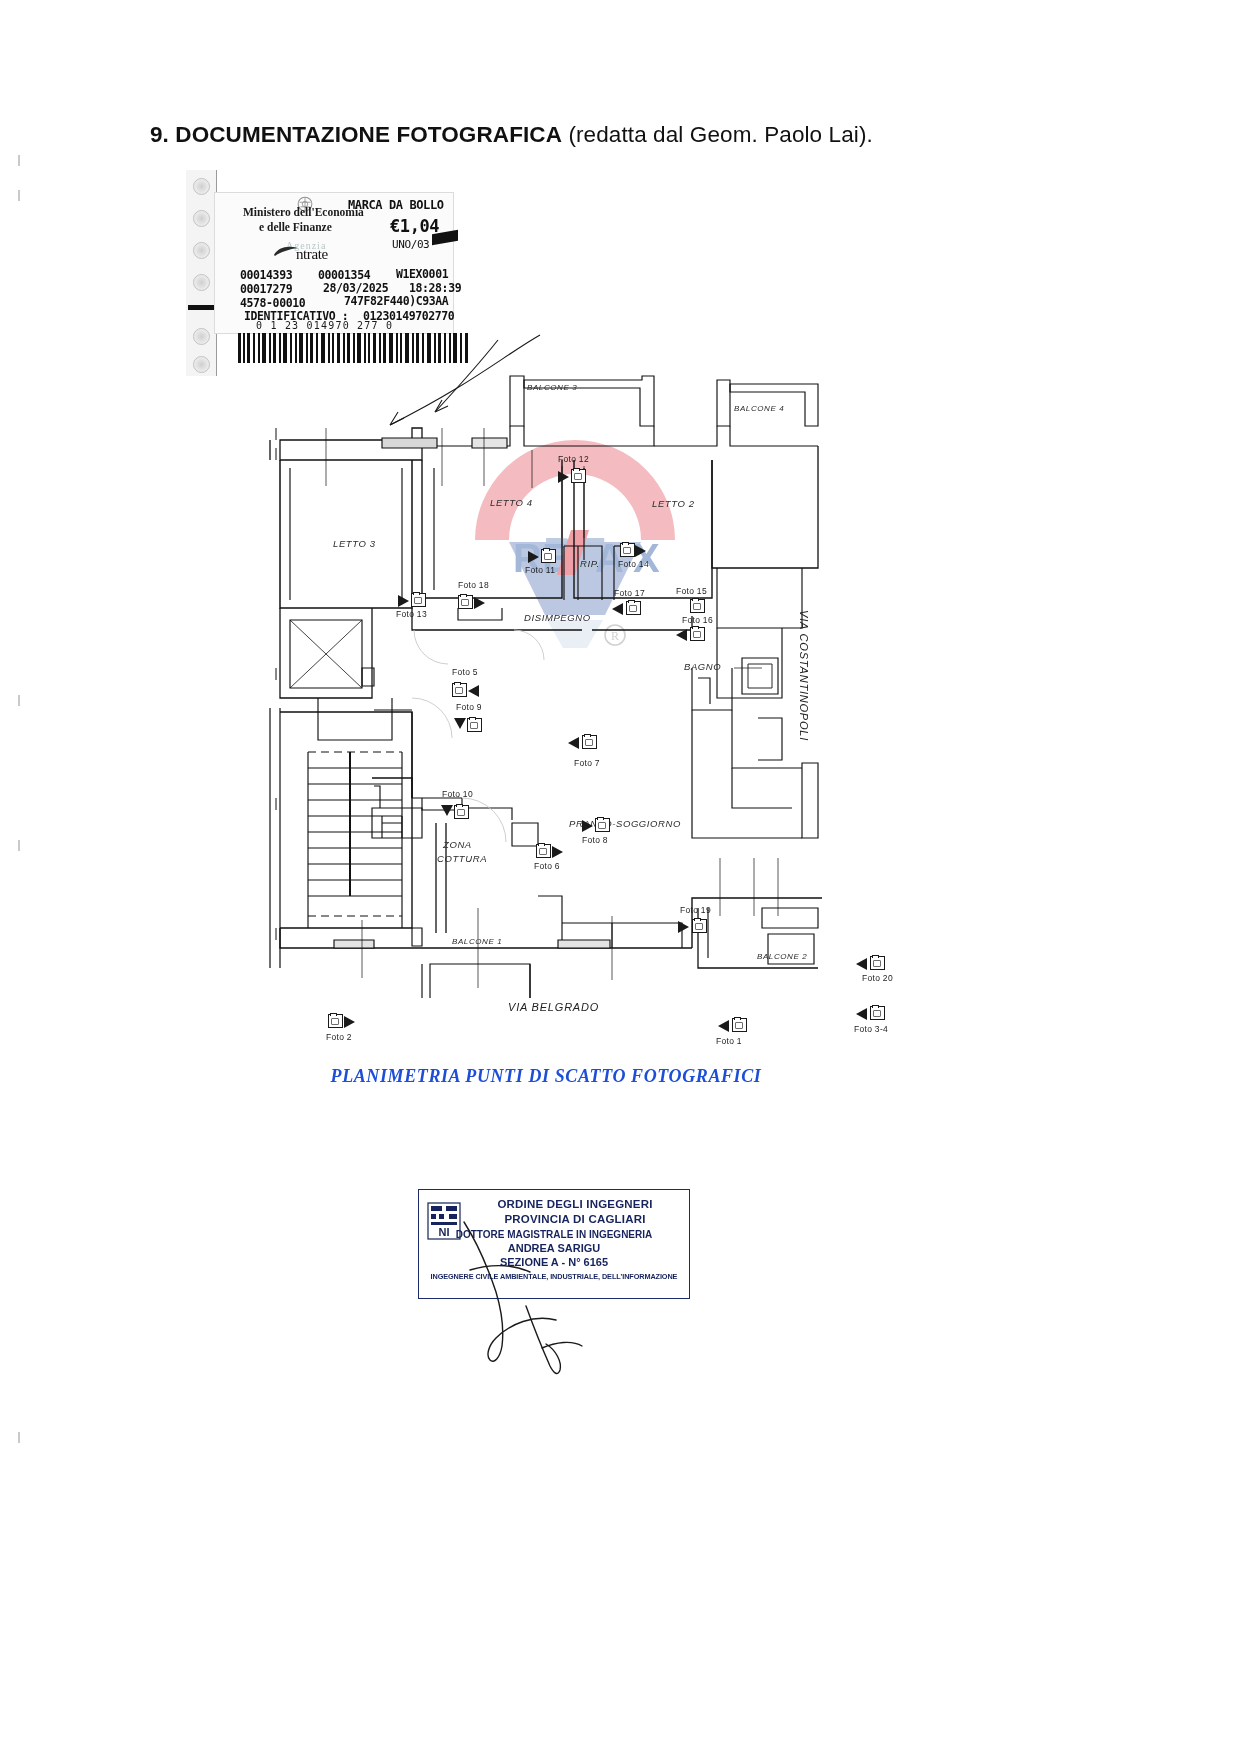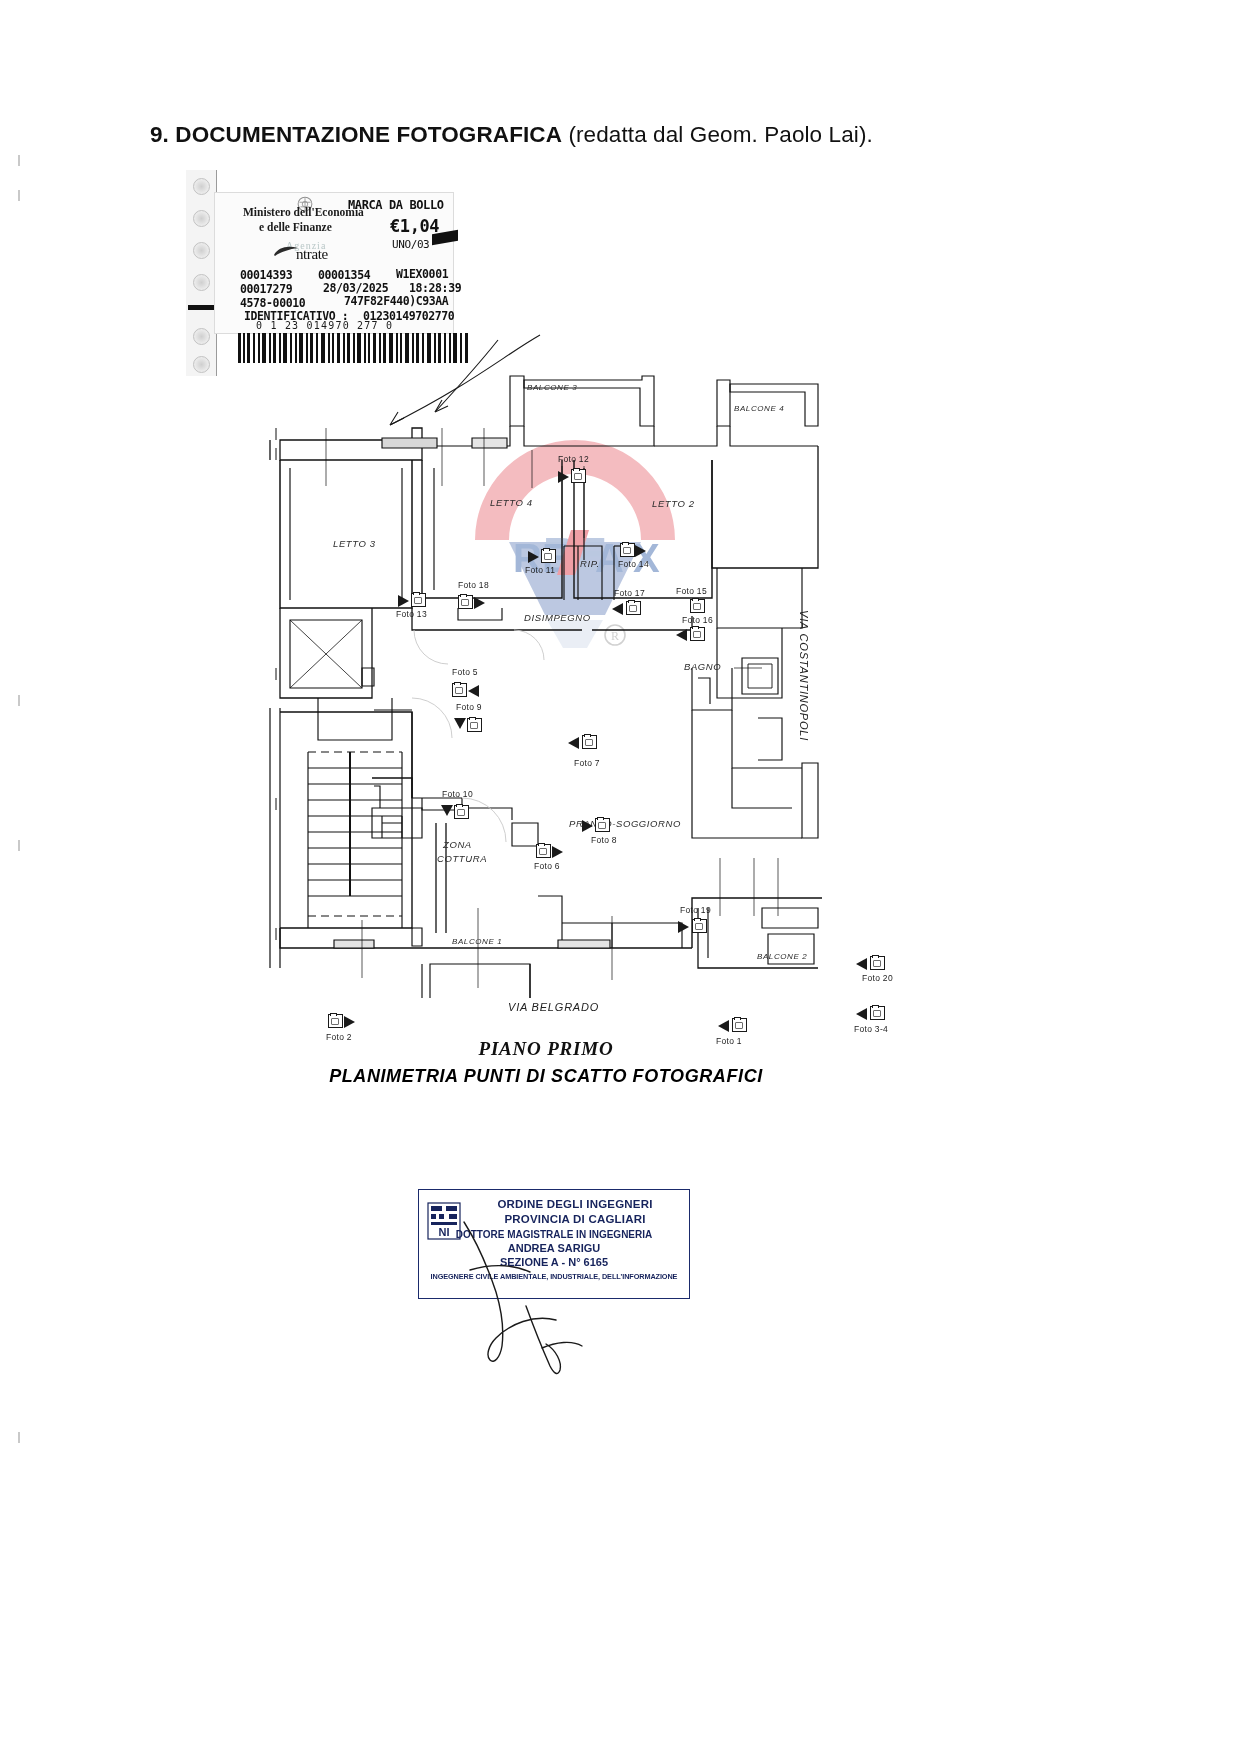--- a/index.html
+++ b/index.html
@@ -57,22 +57,22 @@
   .arw{position:absolute;width:0;height:0;}
   .arw-l{border-top:6px solid transparent;border-bottom:6px solid transparent;border-right:11px solid #1a1a1a;}
   .arw-r{border-top:6px solid transparent;border-bottom:6px solid transparent;border-left:11px solid #1a1a1a;}
   .arw-d{border-left:6px solid transparent;border-right:6px solid transparent;border-top:11px solid #1a1a1a;}
 
   
   #cap1{position:absolute;left:0;right:0;top:1038px;text-align:center;
      font-family:"Liberation Serif",serif;font-style:italic;font-weight:700;font-size:19px;
      letter-spacing:.8px;color:#111;}
   #cap2{position:absolute;left:0;right:0;top:1066px;text-align:center;
-     font-family:Liberation Sans, sans-serif;font-style:italic;font-weight:700;font-size:18px;
-     letter-spacing:.6px;color:#000000;}
+     font-family:Liberation Serif, serif;font-style:italic;font-weight:700;font-size:18px;
+     letter-spacing:.6px;color:#1d4ed8;}
   #cap1-inner,#cap2-inner{display:inline-block;transform:translateX(-74px);}
 
   
   #stamp{position:absolute;left:418px;top:1189px;width:270px;height:108px;border:1.6px solid #1a2a6b;}
   #stamp-logo{position:absolute;left:8px;top:12px;width:34px;height:38px;}
   .st-l{position:absolute;left:50px;width:212px;text-align:center;color:#16235c;
      font-family:"Liberation Sans",sans-serif;font-weight:700;white-space:nowrap;}
   #sig{position:absolute;left:430px;top:1210px;width:230px;height:170px;pointer-events:none;}
 </style>
 </head>
@@ -363,21 +363,21 @@
 
   <div style="position:absolute;left:568px;top:733px;">
     <div class="arw arw-l" style="left:0;top:4px;"></div>
       <div class="cam" style="left:14px;top:2px;"></div>
     <div class="lab foto" style="left:6px;top:25px;">Foto 7</div>
   </div>
 
   <div style="position:absolute;left:582px;top:816px;">
     <div class="arw arw-r" style="left:0;top:4px;"></div>
       <div class="cam" style="left:13px;top:2px;"></div>
-    <div class="lab foto" style="left:9px;top:19px;">Foto 8</div>
+    <div class="lab foto" style="left:0;top:19px;">Foto 8</div>
   </div>
 
   <div style="position:absolute;left:450px;top:715px;">
     <div class="lab foto" style="left:6px;top:-13px;">Foto 9</div>
     <div class="arw arw-d" style="left:4px;top:3px;"></div>
       <div class="cam" style="left:17px;top:3px;"></div>
   </div>
 
   <div style="position:absolute;left:438px;top:802px;">
     <div class="lab foto" style="left:4px;top:-13px;">Foto 10</div>
@@ -437,21 +437,20 @@
     <div class="arw arw-r" style="left:0;top:3px;"></div>
       <div class="cam" style="left:14px;top:1px;"></div>
   </div>
 
   <div style="position:absolute;left:856px;top:955px;">
     <div class="arw arw-l" style="left:0;top:3px;"></div>
       <div class="cam" style="left:14px;top:1px;"></div>
     <div class="lab foto" style="left:-2px;top:18px;margin-left:8px;">Foto 20</div>
   </div>
 
-  <div id="cap1"><span id="cap1-inner">PIANO PRIMO</span></div>
   <div id="cap2"><span id="cap2-inner">PLANIMETRIA PUNTI DI SCATTO FOTOGRAFICI</span></div>
 
   <div id="stamp">
     <svg id="stamp-logo" viewBox="0 0 34 38">
       <rect x="1" y="1" width="32" height="36" fill="none" stroke="#16235c" stroke-width="1.2"></rect>
       <rect x="4" y="4" width="11" height="5" fill="#16235c"></rect>
       <rect x="19" y="4" width="11" height="5" fill="#16235c"></rect>
       <rect x="4" y="12" width="5" height="5" fill="#16235c"></rect>
       <rect x="12" y="12" width="5" height="5" fill="#16235c"></rect>
       <rect x="22" y="12" width="8" height="5" fill="#16235c"></rect>

